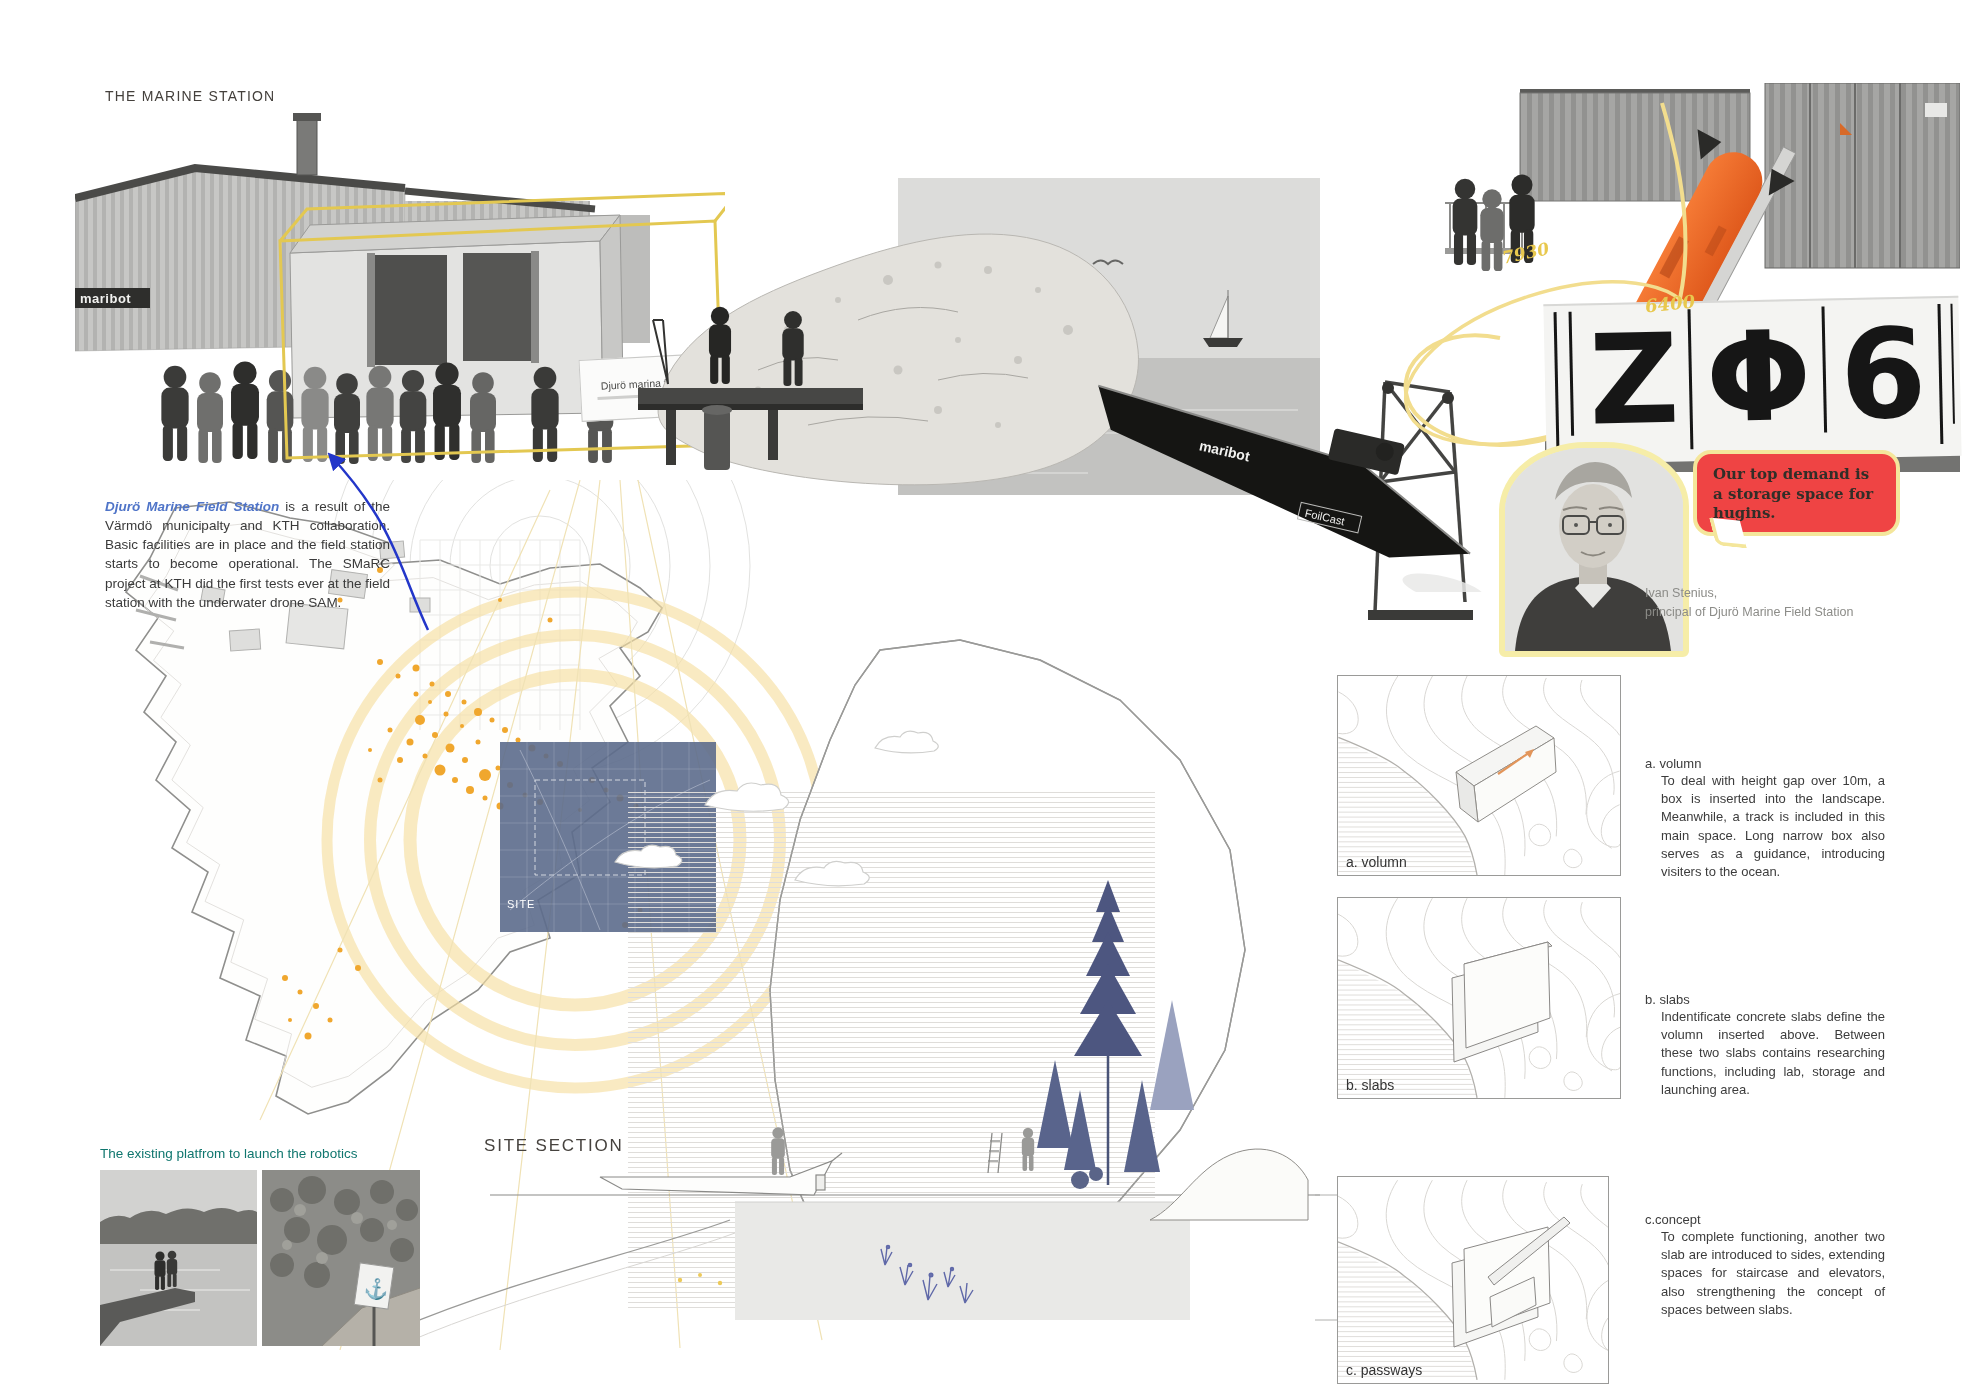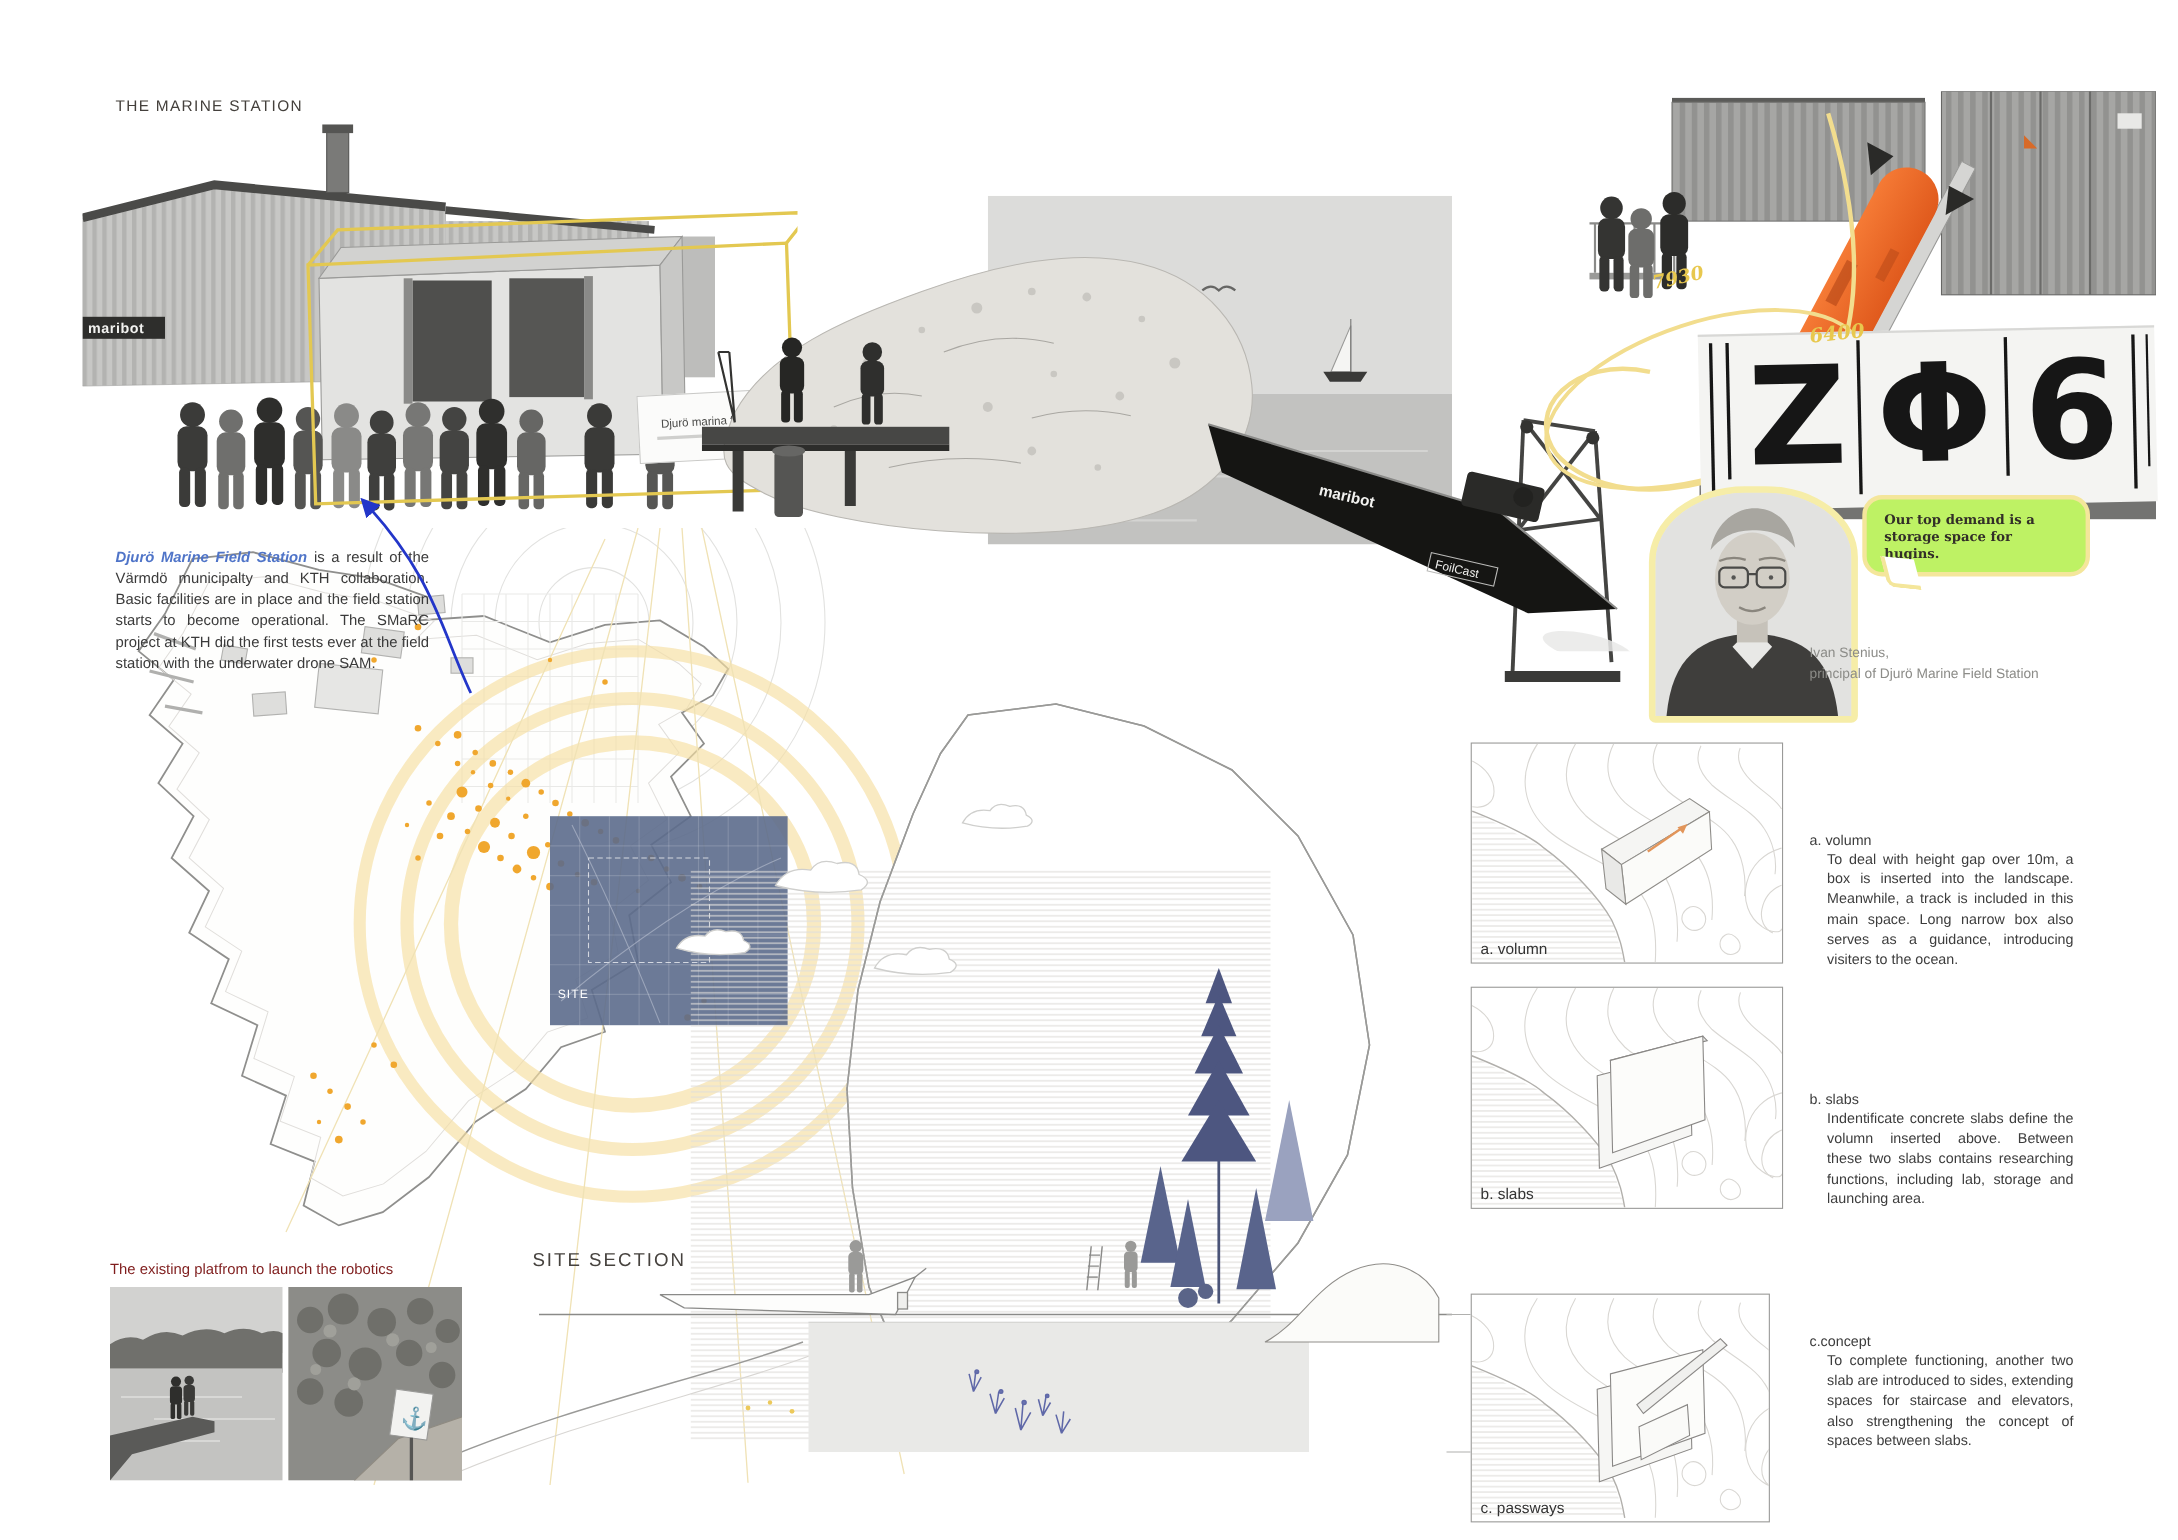--- a/index.html
+++ b/index.html
@@ -4,27 +4,27 @@
 <style>
   * { margin:0; padding:0; box-sizing:border-box; }
   body { font-family:"Liberation Sans", sans-serif; background:#ffffff; }
   #board { position:relative; width:1980px; height:1400px; background:#fff; overflow:hidden; }
   .abs { position:absolute; }
 
   .board-title { font-size:14px; letter-spacing:1.2px; color:#44403c; }
   .intro { font-size:13.5px; line-height:1.42; text-align:justify; color:#3a3a3a; }
   .intro .hl { color:#4f74c8; font-weight:bold; font-style:italic; }
   .sec-title { font-size:17px; letter-spacing:1.8px; color:#46423e; }
-  .cap { font-size:13.5px; color:#7f1d1d; }
+  .cap { font-size:13.5px; color:#0f766e; }
   .attr { font-size:12.5px; color:#8c8c88; line-height:1.5; }
   .site-label { color:#ffffff; font-size:11px; letter-spacing:1px; }
 
-  .bubble { background:#bef264; border:4px solid #f4e69b; border-radius:18px;
+  .bubble { background:#ef4444; border:4px solid #f4e69b; border-radius:18px;
             padding:11px 14px 8px 16px; font-family:"DejaVu Serif", serif; font-weight:bold;
-            font-size:12px; line-height:1.3; color:#322e28; }
+            font-size:15px; line-height:1.3; color:#322e28; }
   .bubble::before { content:""; position:absolute; left:16px; bottom:-15px; width:26px; height:24px;
             background:#fff; border-left:4px solid #f4e69b; border-bottom:4px solid #f4e69b;
             transform:skewX(20deg) rotate(6deg); border-bottom-left-radius:8px; }
 
   .portrait-frame { border:6px solid #f6eda8; border-radius:46% 44% 6px 6px / 32% 30% 6px 6px;
             overflow:hidden; background:#e6e6e4; }
 
   .ann { font-family:"DejaVu Serif", serif; font-style:italic; font-weight:bold; color:#e8c84e; }
 
   .hull { display:flex; align-items:flex-start; background:#f4f4f2; border-top:2px solid #d8d8d6;

